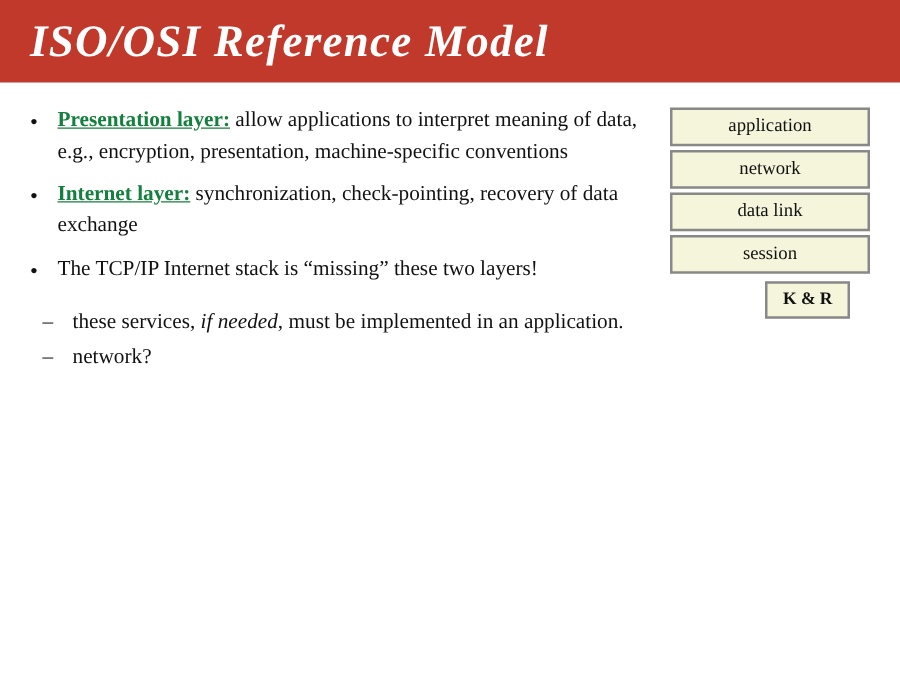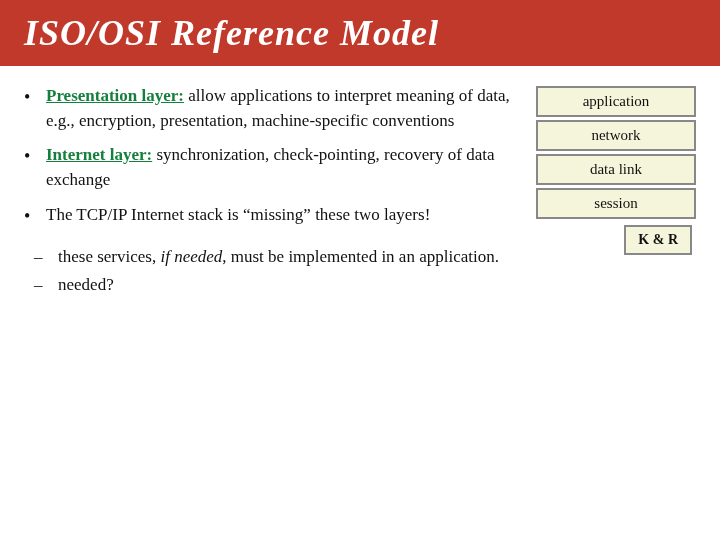--- a/index.html
+++ b/index.html
@@ -123,21 +123,21 @@
     
     #kr-box {
       border: 2px solid #888;
       background: #f5f5dc;
       padding: 5px 12px;
       font-size: 14px;
       font-weight: bold;
       color: #111;
       text-align: center;
       align-self: flex-end;
-      margin-right: 4px;
+      margin-right: 16px;
     }
 
     #main-and-footer {
       display: flex;
       flex-direction: column;
       height: 100%;
       justify-content: space-between;
     }
   </style>
 </head>
@@ -176,21 +176,21 @@
         </span>
       </div>
 
       <div class="sub-bullets">
         <div class="sub-bullet-item">
           <span class="sub-dash">–</span>
           <span>these services, <em>if needed</em>, must be implemented in an application.</span>
         </div>
         <div class="sub-bullet-item">
           <span class="sub-dash">–</span>
-          <span>needed?</span>
+          <span>network?</span>
         </div>
       </div>
     </div>
 
     <div style="display:flex;flex-direction:column;align-items:flex-end;gap:6px;">
       <div id="right-column">
         <div class="osi-layer">application</div>
         <div class="osi-layer">network</div>
         <div class="osi-layer">data link</div>
         <div class="osi-layer">session</div>

